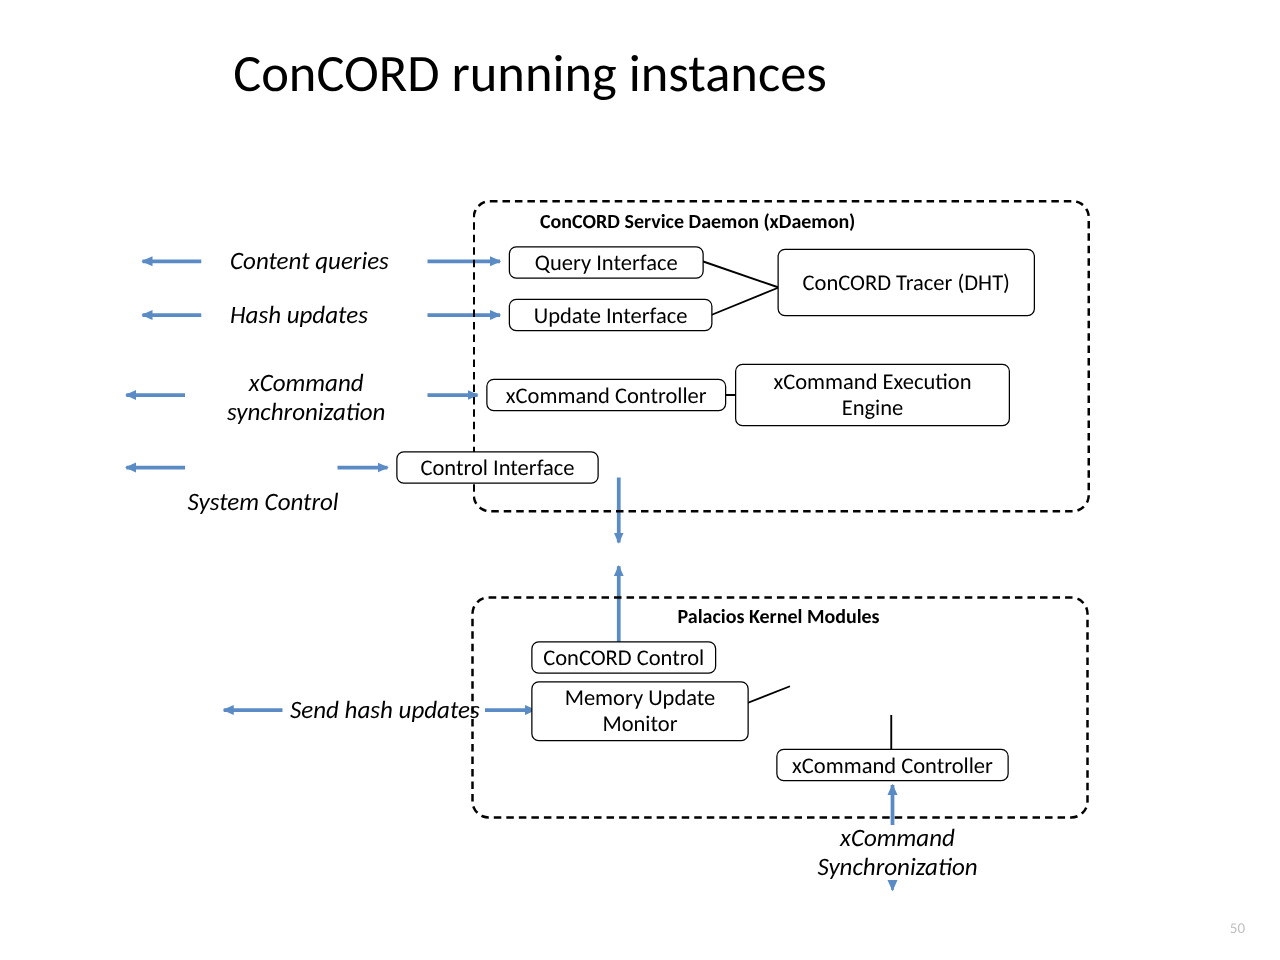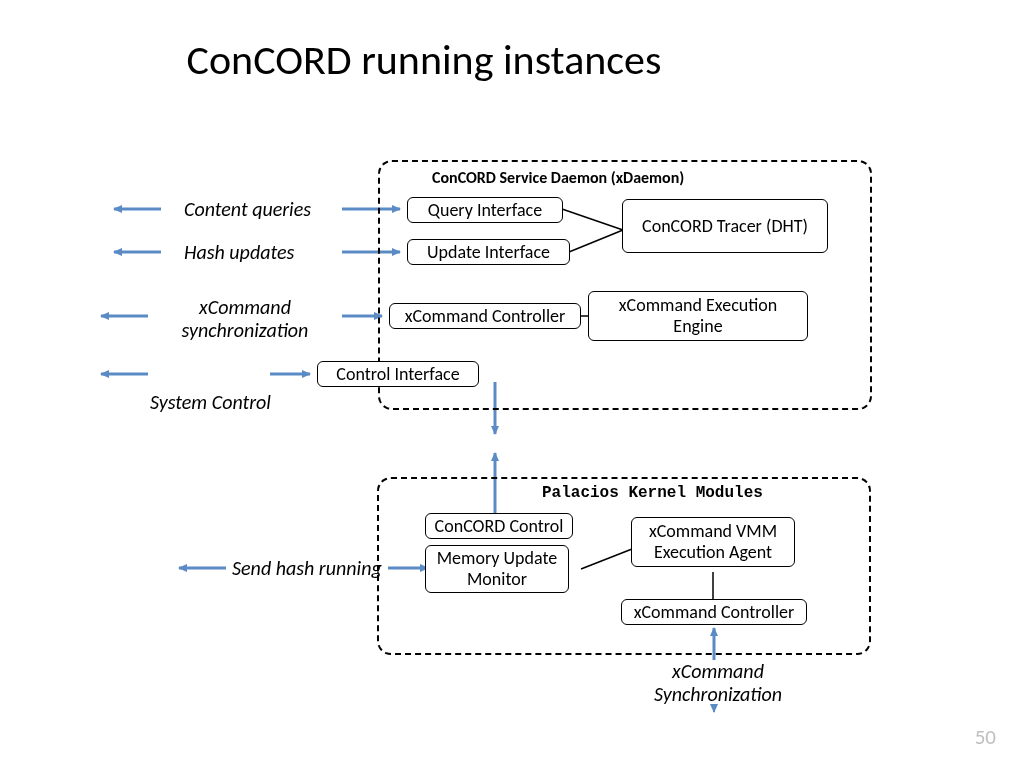--- a/index.html
+++ b/index.html
@@ -23,21 +23,21 @@
     width: 848px;
     text-align: center;
     font-size: 42px;
     font-weight: 400;
   }
   .slide-num {
     position: absolute;
     right: 28px;
     bottom: 18px;
     color: #bfbfbf;
-    font-size: 21px;
+    font-size: 12px;
     margin-left: 36px;
   }
   .dashed-box {
     position: absolute;
     border: 2.5px dashed #000;
     border-radius: 14px;
   }
   .box {
     position: absolute;
     border: 1.5px solid #000;
@@ -120,29 +120,28 @@
   <div class="box" style="left:407px; top:197px; width:156px; height:26px;">Query Interface</div>
   <div class="box" style="left:407px; top:239px; width:163px; height:26px;">Update Interface</div>
   <div class="box" style="left:389px; top:303px; width:192px; height:26px;">xCommand Controller</div>
   <div class="box" style="left:317px; top:361px; width:162px; height:26px;">Control Interface</div>
 
   <div class="box" style="left:622px; top:199px; width:206px; height:54px;">ConCORD Tracer (DHT)</div>
   <div class="box" style="left:588px; top:291px; width:220px; height:50px;">xCommand Execution Engine</div>
 
 
   <div class="dashed-box" style="left:377px; top:477px; width:490px; height:174px;"></div>
-  <div class="group-title" style="left:542px; top:484px;font-family:Liberation Mono, monospace;">Palacios Kernel Modules</div>
+  <div class="group-title" style="left:542px; top:484px;">Palacios Kernel Modules</div>
 
   <div class="box" style="left:425px; top:513px; width:148px; height:26px;">ConCORD Control</div>
-  <div class="box" style="left:425px; top:545px; width:144px; height:48px;">Memory Update Monitor</div>
-  <div class="box" style="left:631px; top:517px; width:164px; height:50px;">xCommand VMM Execution Agent</div>
+  <div class="box" style="left:425px; top:545px; width:174px; height:48px;">Memory Update Monitor</div>
   <div class="box" style="left:621px; top:599px; width:186px; height:26px;">xCommand Controller</div>
 
   <div class="label" style="left:184px; top:198px;">Content queries</div>
   <div class="label" style="left:184px; top:241px;">Hash updates</div>
   <div class="label" style="left:160px; top:296px; width:170px;">xCommand synchronization</div>
   <div class="label" style="left:150px; top:363px;margin-top:28px;">System Control</div>
-  <div class="label" style="left:232px; top:557px;">Send hash running</div>
+  <div class="label" style="left:232px; top:557px;">Send hash updates</div>
   <div class="label" style="left:648px; top:660px; width:140px;">xCommand Synchronization</div>
 
   <div class="slide-num">50</div>
 
 </div>
 
 </body></html>

